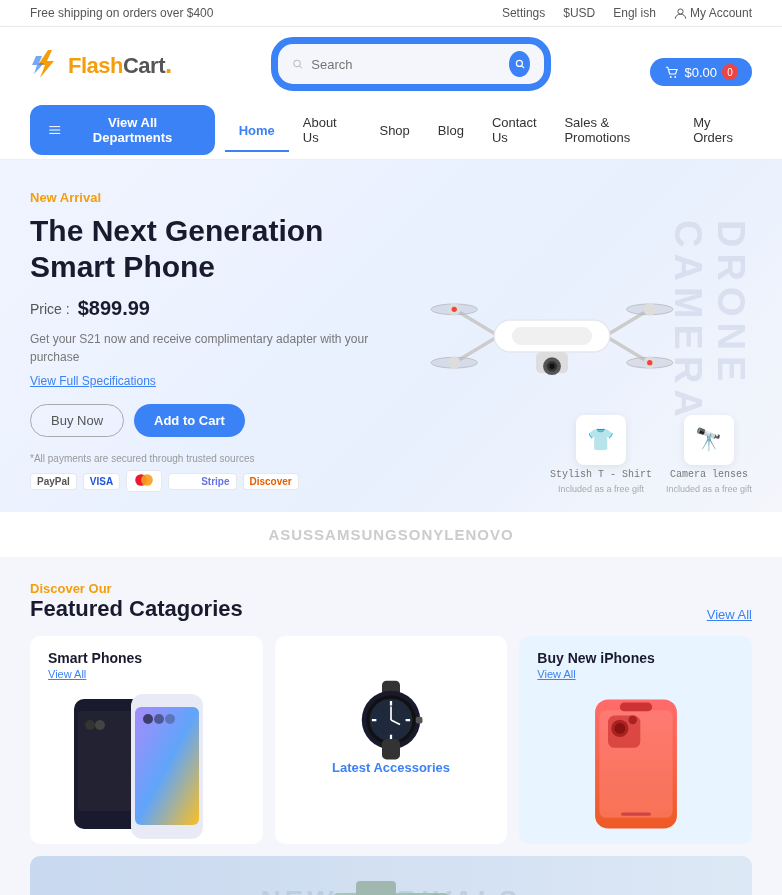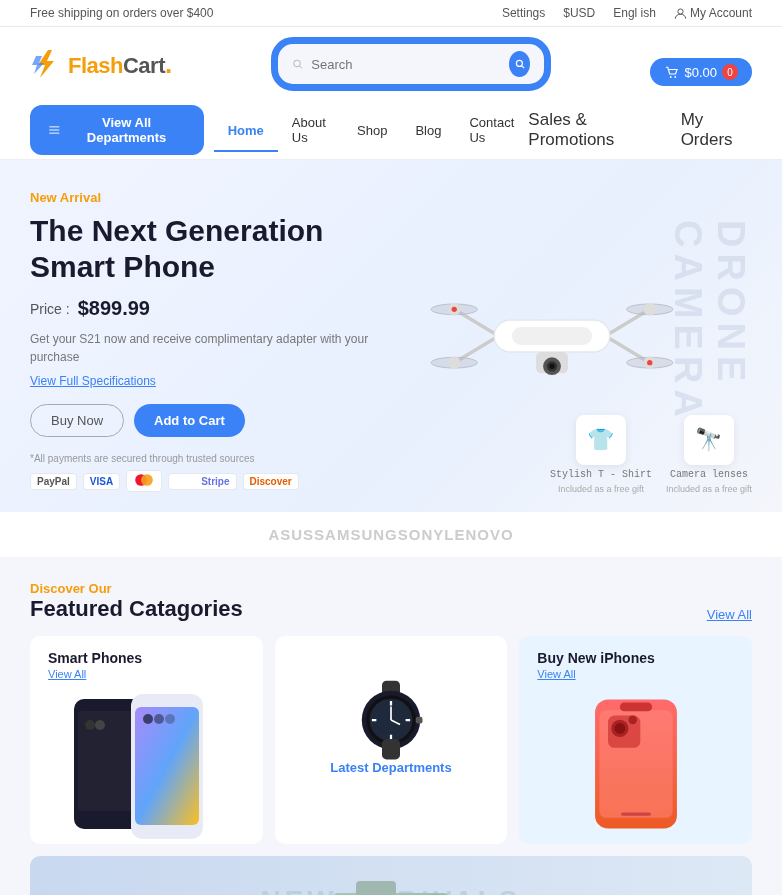--- a/index.html
+++ b/index.html
@@ -171,21 +171,21 @@
       left: 0; right: 0;
       height: 2px;
       background: #3b82f6;
     }
     .nav-right {
       display: flex;
       gap: 18px;
       align-items: center;
     }
     .nav-right a {
-      font-size: 17px;
+      font-size: 13px;
       color: #333;
       text-decoration: none;
       cursor: pointer;
     }
 
     
     .hero {
       background: linear-gradient(135deg, #f0f4ff 0%, #e8f0fe 60%, #f4f6fb 100%);
       margin: 0;
       padding: 30px 30px 20px 30px;
@@ -713,21 +713,21 @@
             <line x1="53" y1="40" x2="57" y2="40" stroke="#fff" stroke-width="2"></line>
 
             <line x1="40" y1="40" x2="40" y2="28" stroke="#fff" stroke-width="1.5"></line>
             <line x1="40" y1="40" x2="48" y2="44" stroke="#fff" stroke-width="1.5"></line>
 
             <rect x="62" y="37" width="6" height="6" rx="2" fill="#555"></rect>
 
             <rect x="32" y="57" width="16" height="18" rx="4" fill="#333"></rect>
           </svg>
         </div>
-        <div class="cat-accessories-label">Latest Departments</div>
+        <div class="cat-accessories-label">Latest Accessories</div>
       </div>
     </div>
 
     <div class="cat-card iphone-card">
       <div class="cat-card-top">
         <div class="cat-card-title">Buy New iPhones</div>
         <a class="cat-card-viewall">View All</a>
       </div>
       <div class="iphone-img-area">
         <svg viewBox="0 0 100 130" width="110" height="140">

